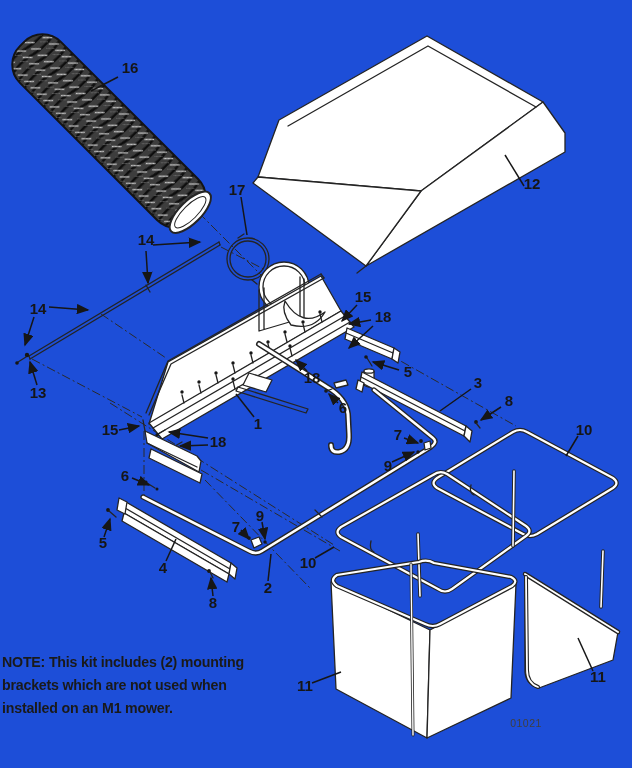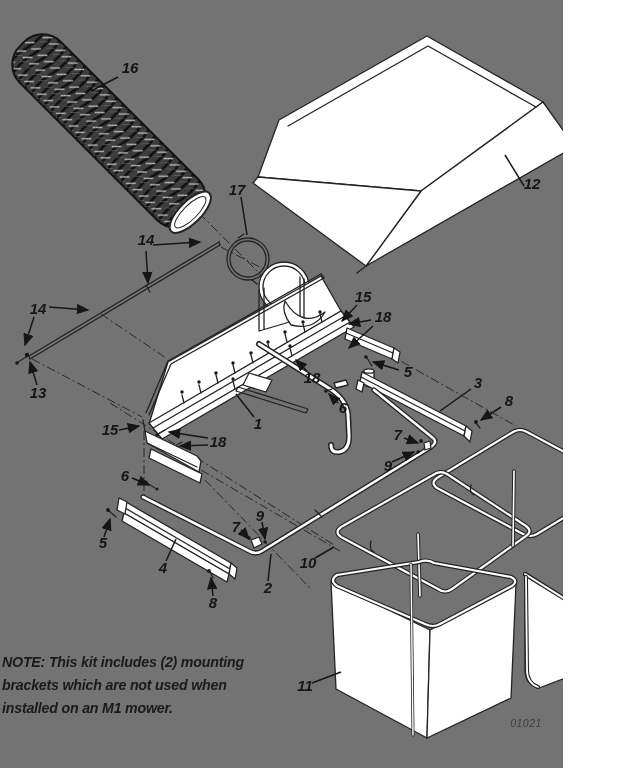--- a/index.html
+++ b/index.html
@@ -1,17 +1,17 @@
 <!DOCTYPE html>
 <html><head>
 <meta charset="utf-8">
 <style>
   html,body{margin:0;padding:0;background:#ffffff;}
-  .page{width:563px;height:768px;position:relative;background:#737373;overflow:hidden;
-        font-family:"Liberation Sans", sans-serif;font-style:italic;}
+  .page{width:632px;height:768px;position:relative;background:#1d4ed8;overflow:hidden;
+        font-family:"Liberation Sans", sans-serif;}
   svg text{font-family:"Liberation Sans", sans-serif;}
   .callout{font-size:15px;font-weight:bold;fill:#161616;}
   .note-line{font-size:14.2px;font-weight:bold;fill:#1a1a1a;letter-spacing:-0.2px;}
   .drawno{font-size:10.5px;fill:#3f3f3f;letter-spacing:0.5px;}
   .ln{stroke:#242424;stroke-width:1.3;fill:none;stroke-linecap:round;stroke-linejoin:round;}
   .fw{stroke:#242424;stroke-width:1.3;fill:#ffffff;stroke-linejoin:round;}
   .dd{stroke:#2a2a2a;stroke-width:1;fill:none;stroke-dasharray:9 3 2 3;}
   .lead{stroke:#161616;stroke-width:1.5;fill:none;}
   .dk{fill:#161616;stroke:none;}
   .tubo{stroke:#242424;fill:none;stroke-linecap:round;stroke-linejoin:round;}

